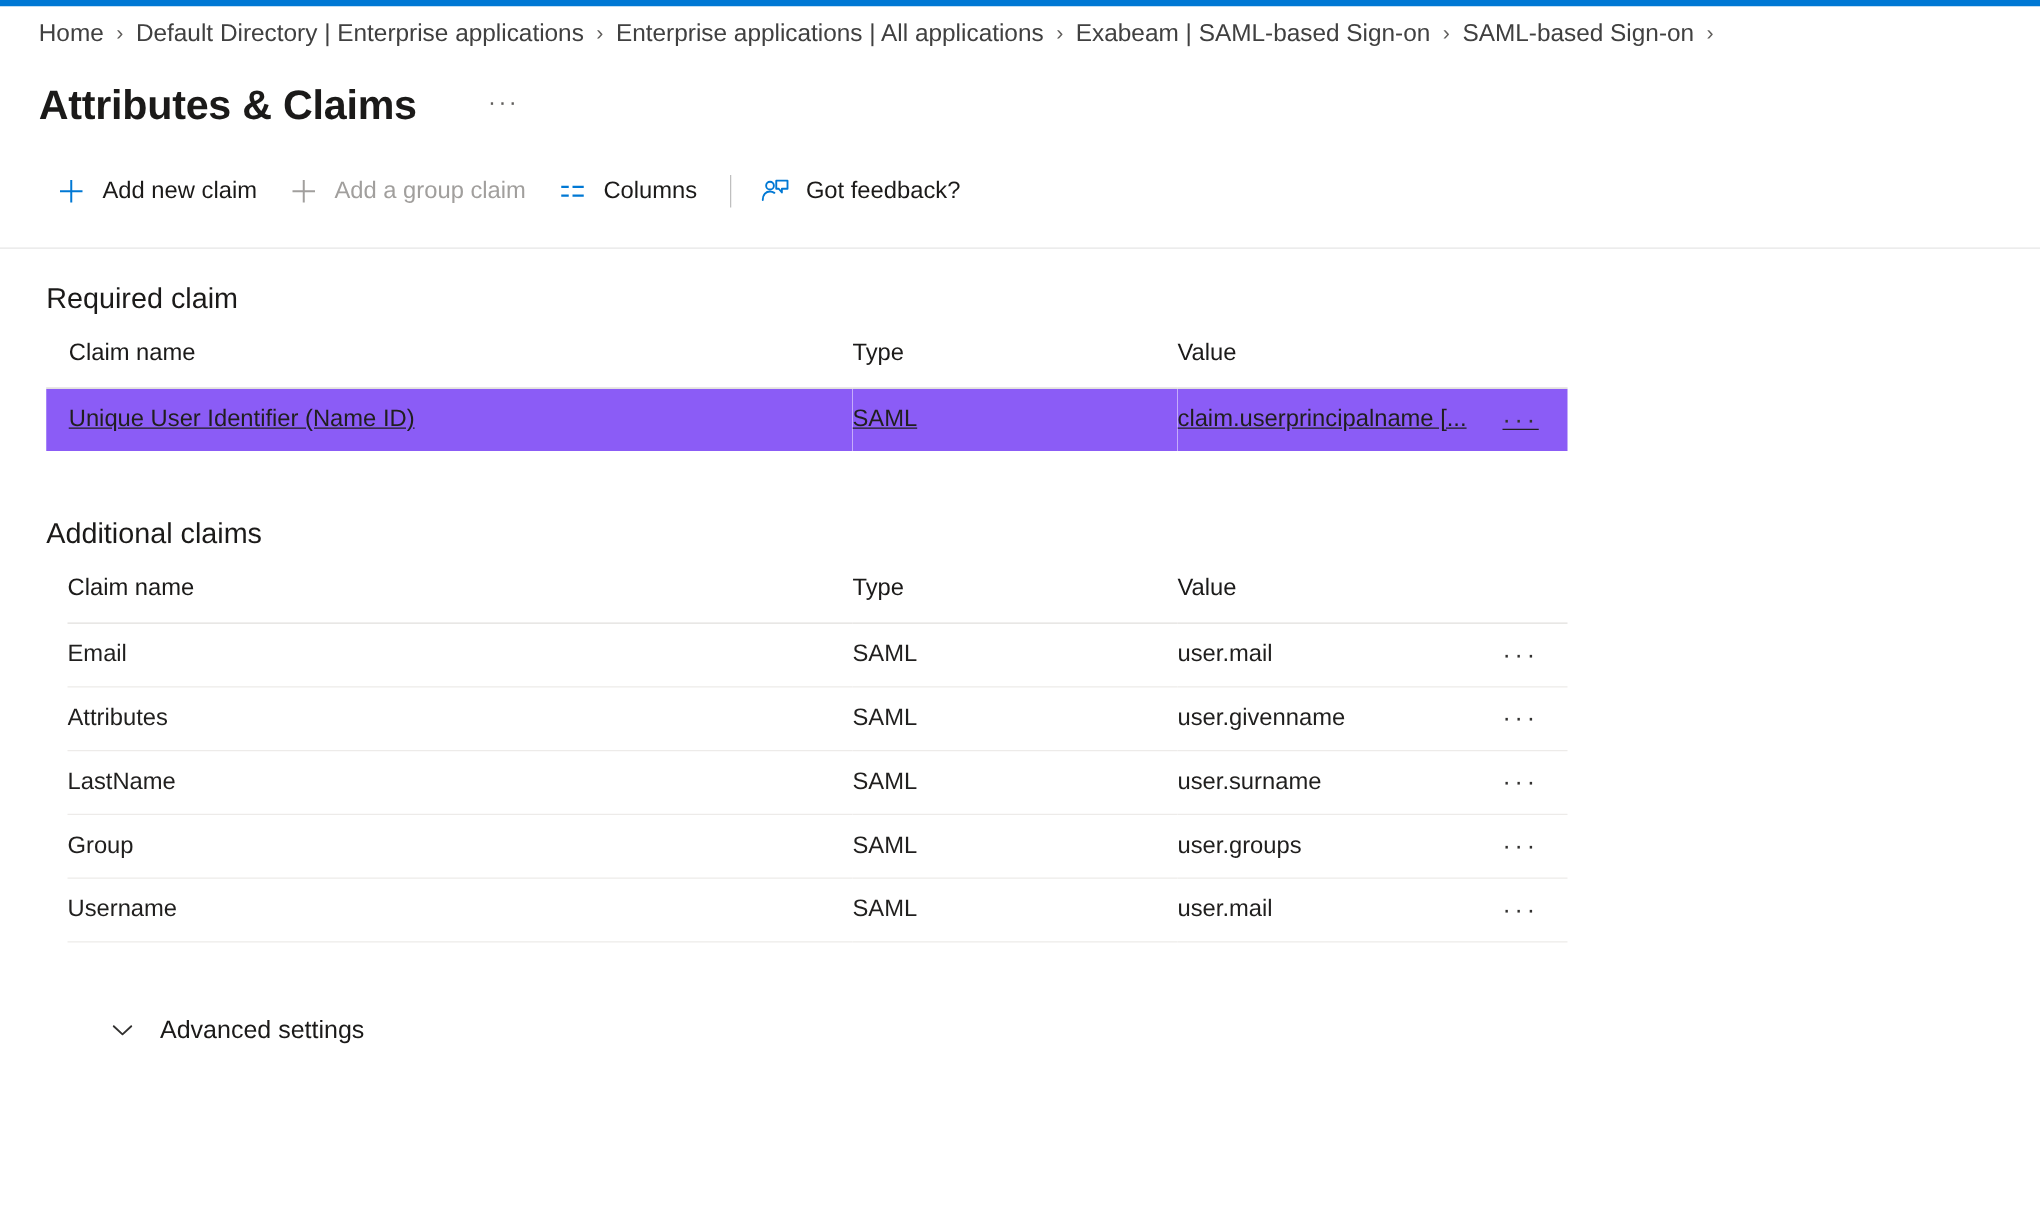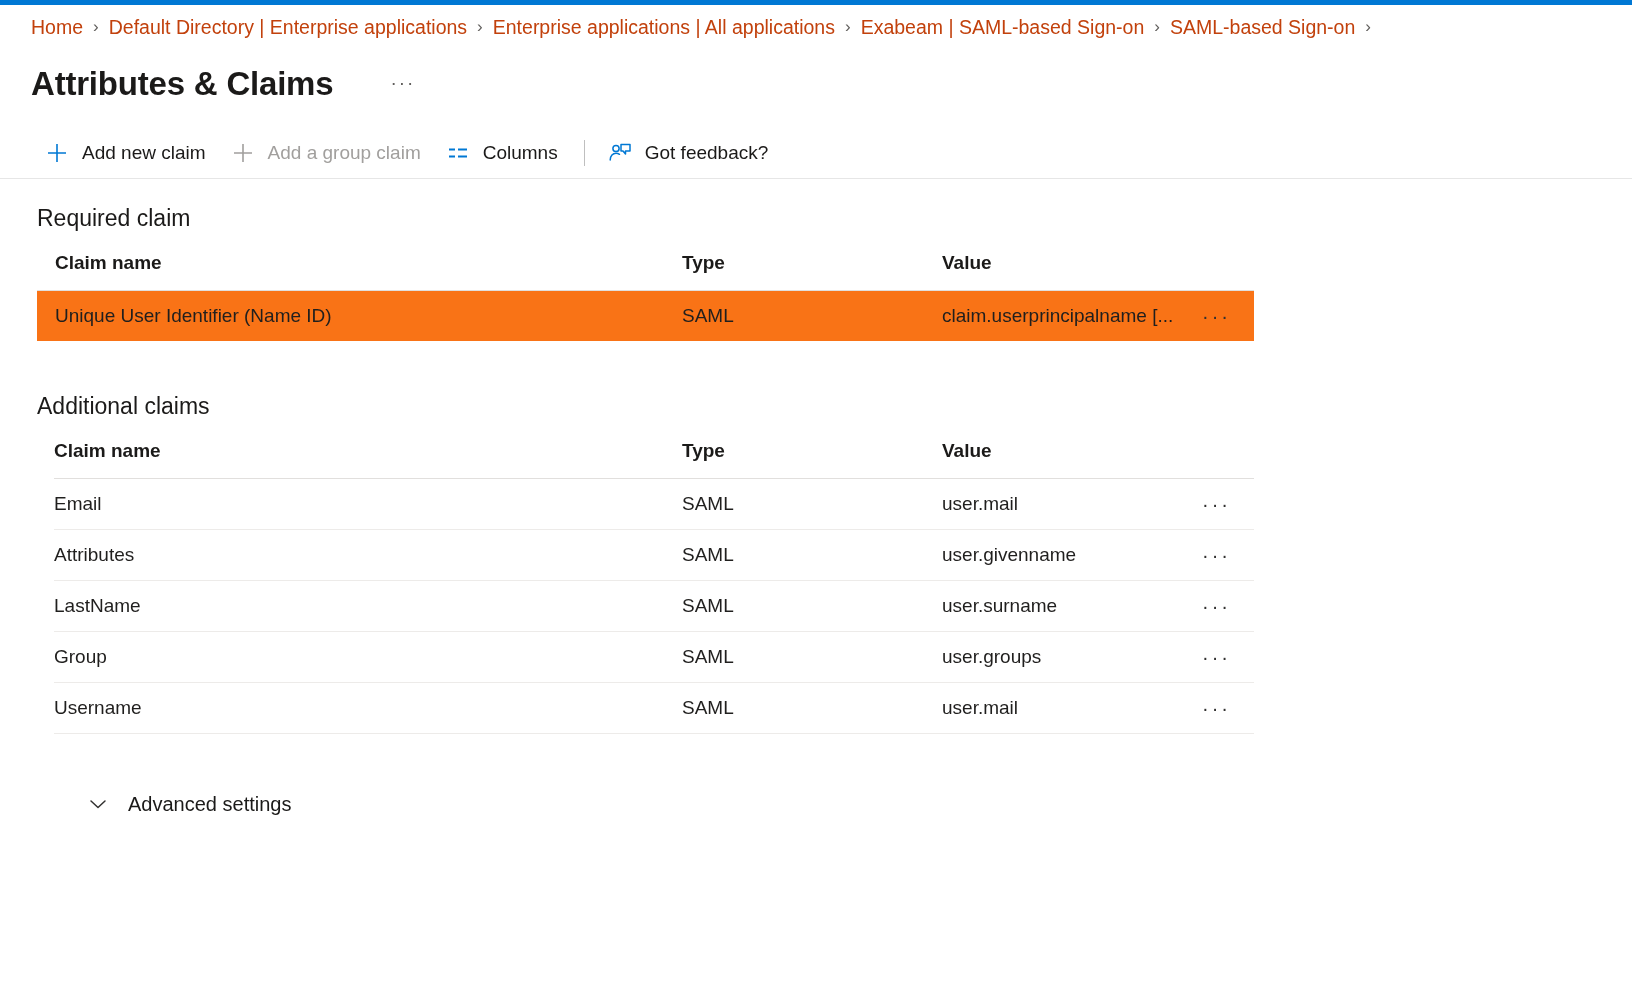--- a/index.html
+++ b/index.html
@@ -31,21 +31,21 @@
   
   .breadcrumb {
     display: flex;
     align-items: center;
     height: 44px;
     padding-left: 31px;
     font-size: 19.5px;
     white-space: nowrap;
   }
   .crumb-link {
-    color: #c2410c;
+    color: #404040;
     cursor: pointer;
   }
   .crumb-sep {
     color: #605e5c;
     font-size: 17px;
     padding: 0 10px;
     user-select: none;
   }
 
   
@@ -74,21 +74,21 @@
   }
 
   
   .command-bar {
     display: flex;
     align-items: center;
     height: 50px;
     margin-top: 22px;
     padding-left: 44px;
     border-bottom: 1px solid #e6e6e6;
-    padding-bottom: 0;
+    padding-bottom: 20px;
   }
   .cmd {
     display: flex;
     align-items: center;
     height: 36px;
     margin-right: 24px;
     font-size: 19px;
     color: #1b1a19;
     cursor: pointer;
     white-space: nowrap;
@@ -127,21 +127,21 @@
 
   table.claims {
     border-collapse: collapse;
     width: 1200px;
     table-layout: fixed;
     margin-left: 17px;
   }
   table.claims th {
     text-align: left;
     font-size: 19px;
-    font-weight: bold;
+    font-weight: normal;
     color: #1b1a19;
     padding: 0 0 16px 0;
     border-bottom: 1px solid #e1dfdd;
   }
   table.claims td {
     font-size: 19px;
     color: #201f1e;
     padding: 0;
     height: 50px;
     vertical-align: middle;
@@ -149,21 +149,21 @@
     white-space: nowrap;
     overflow: hidden;
     text-overflow: ellipsis;
   }
   .col-name  { width: 628px; }
   .col-type  { width: 260px; }
   .col-value { width: 258px; }
   .col-menu  { width: 54px; }
 
   table.claims.required td { border-bottom: none; }
-  table.claims.required tr.row-highlight td { background: #f97316; }
+  table.claims.required tr.row-highlight td { background: #8b5cf6; text-decoration: underline; }
   table.claims.required tr.row-highlight td:first-child { padding-left: 18px; }
   table.claims.required th:first-child { padding-left: 18px; }
   table.claims.required { margin-left: 0; }
   table.claims.required .col-name { width: 645px; }
 
   .row-menu {
     color: #323130;
     font-size: 20px;
     letter-spacing: 3px;
     cursor: pointer;

